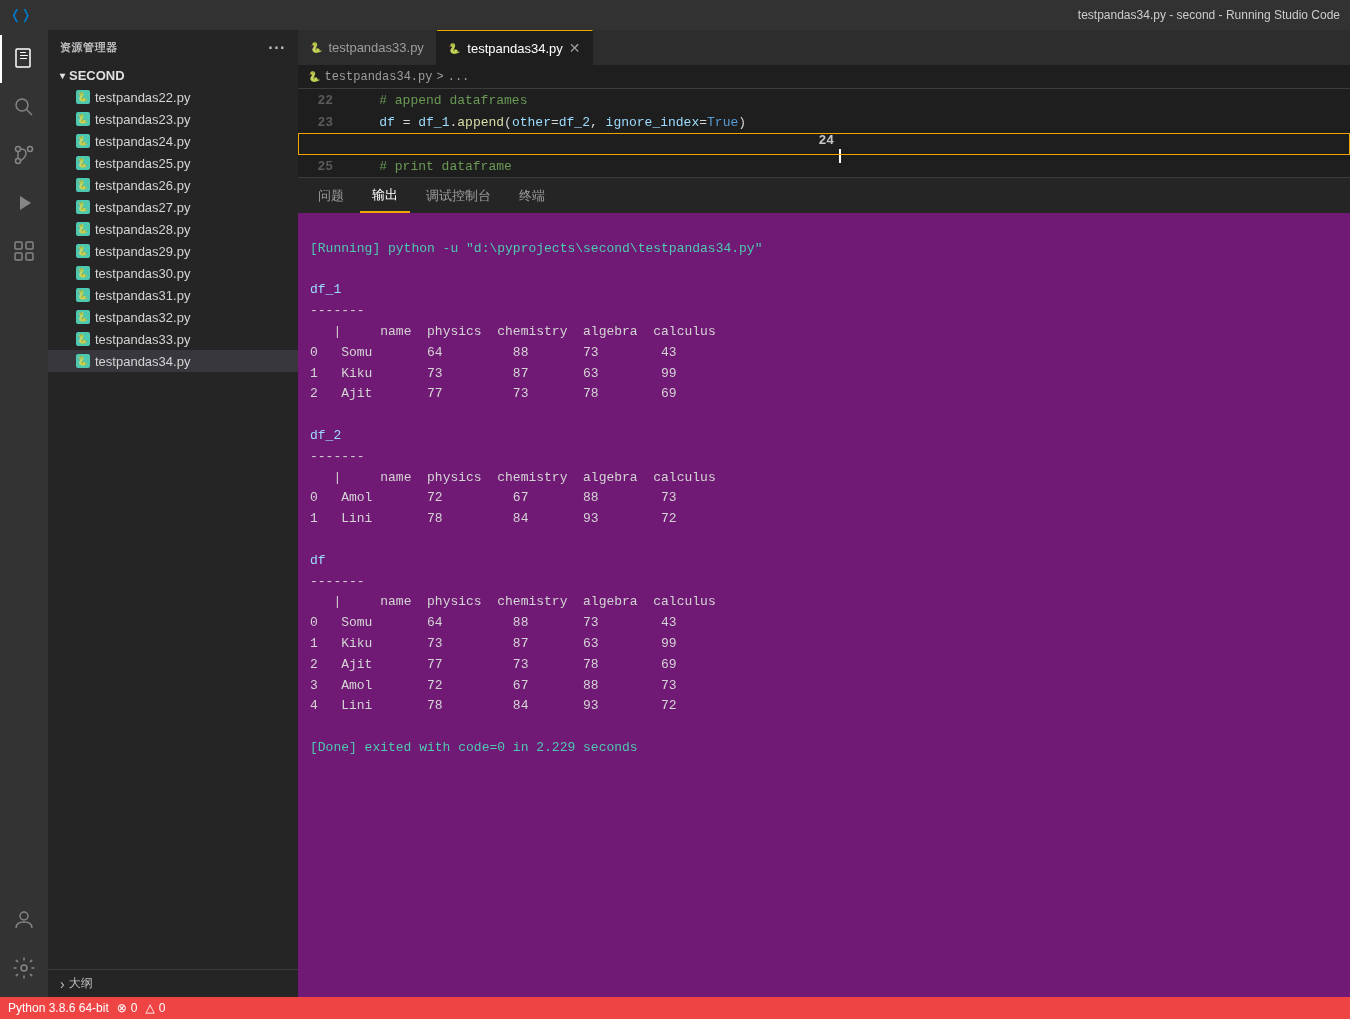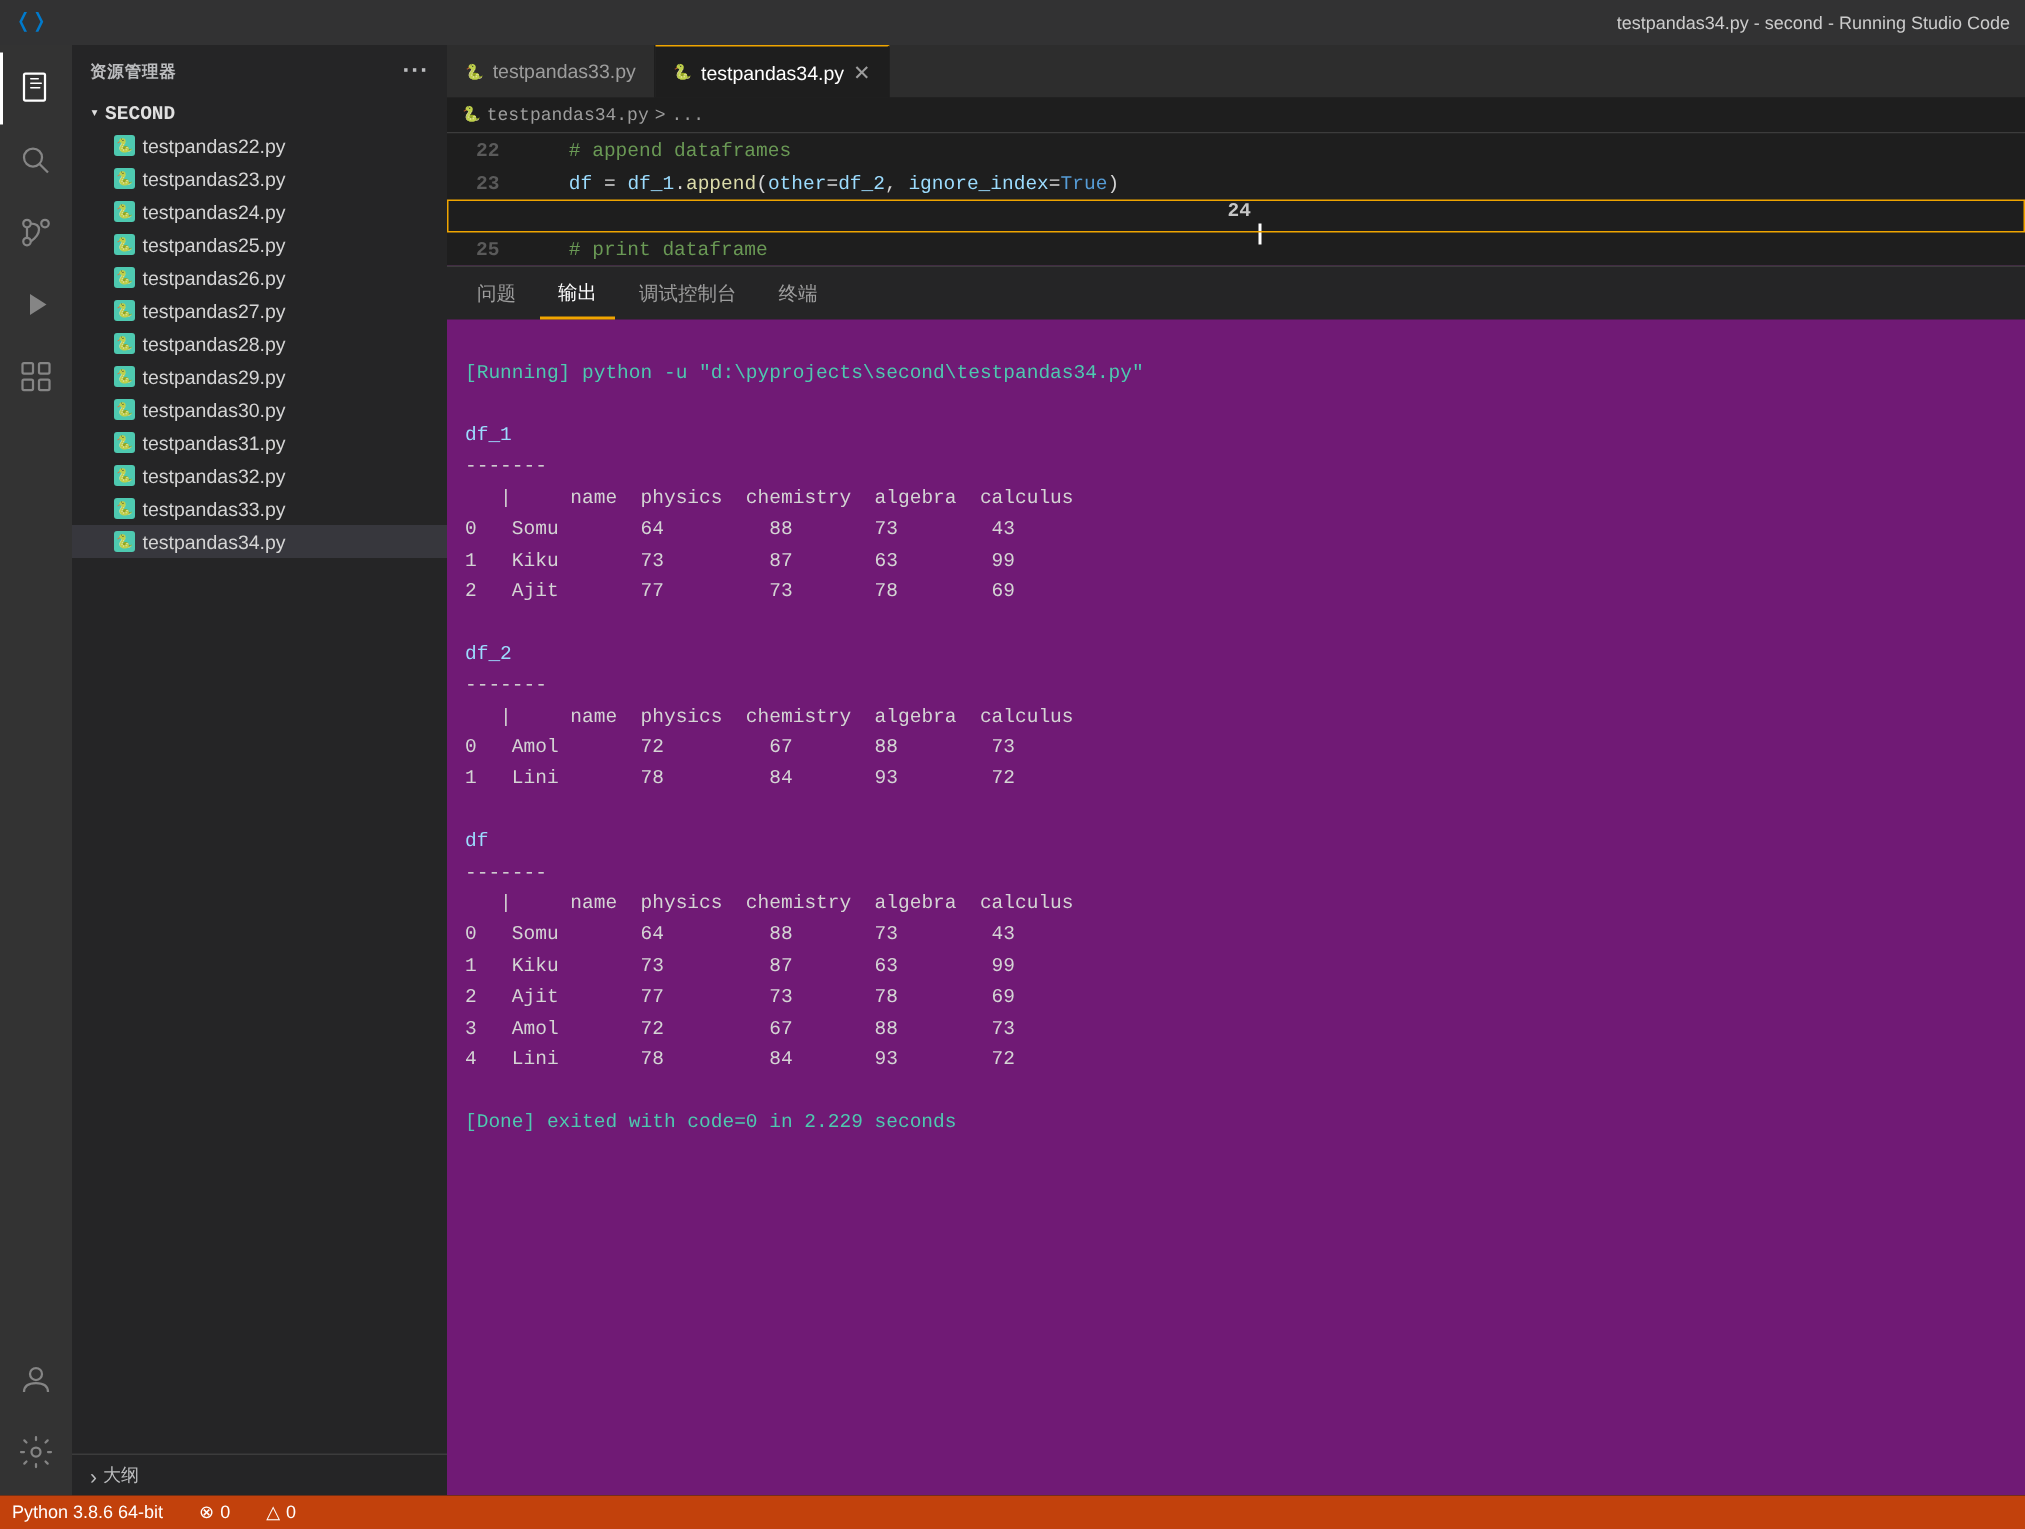--- a/index.html
+++ b/index.html
@@ -112,21 +112,21 @@
     }
     #sidebar-header .dots-icon {
       color: #bbbcbe;
       cursor: pointer;
       font-size: 16px;
     }
     #folder-name {
       padding: 3px 0 3px 12px;
       color: #e0e0e0;
       font-size: 13px;
-      font-family: Liberation Mono, monospace;
+      font-family: Liberation Sans, sans-serif;
       font-weight: bold;
       cursor: pointer;
       display: flex;
       align-items: center;
       gap: 4px;
     }
     #folder-name::before {
       content: '▾';
       font-size: 10px;
     }
@@ -316,26 +316,26 @@
       font-family: 'Consolas', 'Courier New', monospace;
       line-height: 1.6;
     }
     .output-text { color: #d4d4d4; }
     .output-label { color: #9cdcfe; }
     .running-text { color: #4ec9b0; }
     .done-text { color: #4ec9b0; }
 
     
     #status-bar {
-      background: #c2410c;
+      background: #ef4444;
       height: 22px;
       display: flex;
       align-items: center;
       padding: 0 8px;
-      gap: 24px;
+      gap: 8px;
       flex-shrink: 0;
     }
     .status-item {
       color: #ffffff;
       font-size: 12px;
       font-family: 'Segoe UI', sans-serif;
       display: flex;
       align-items: center;
       gap: 4px;
     }

